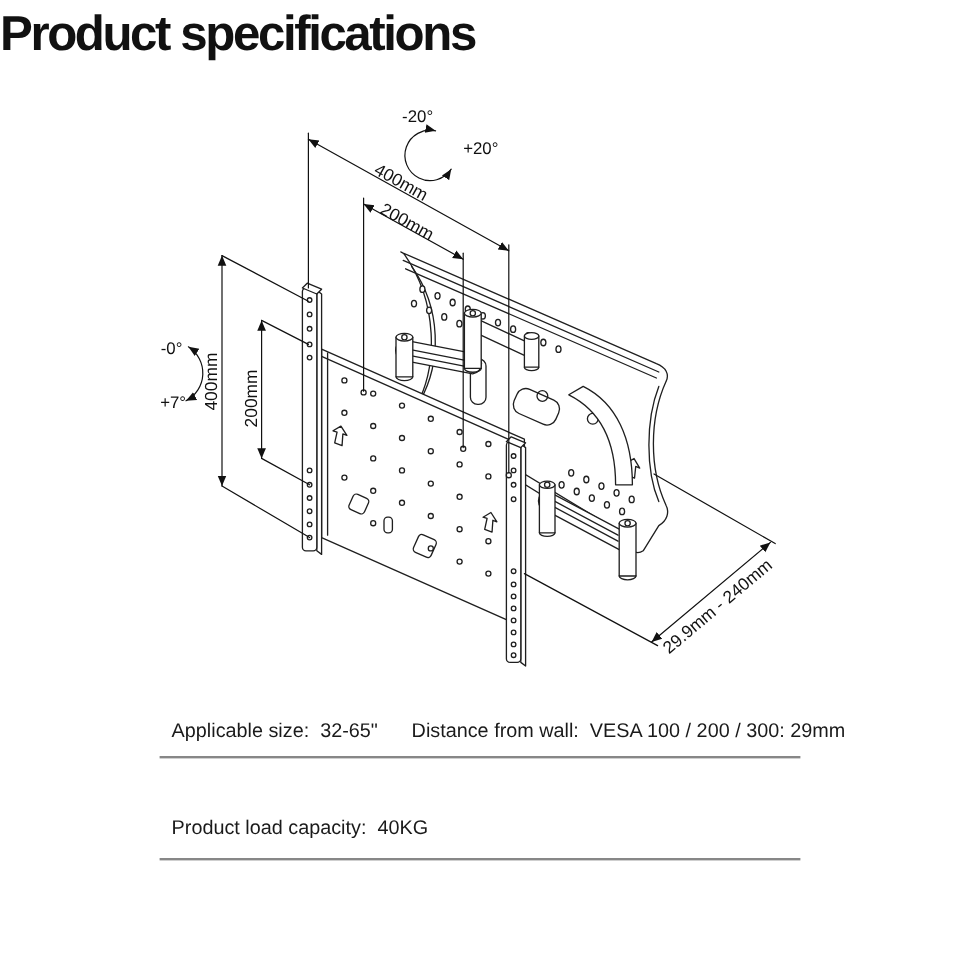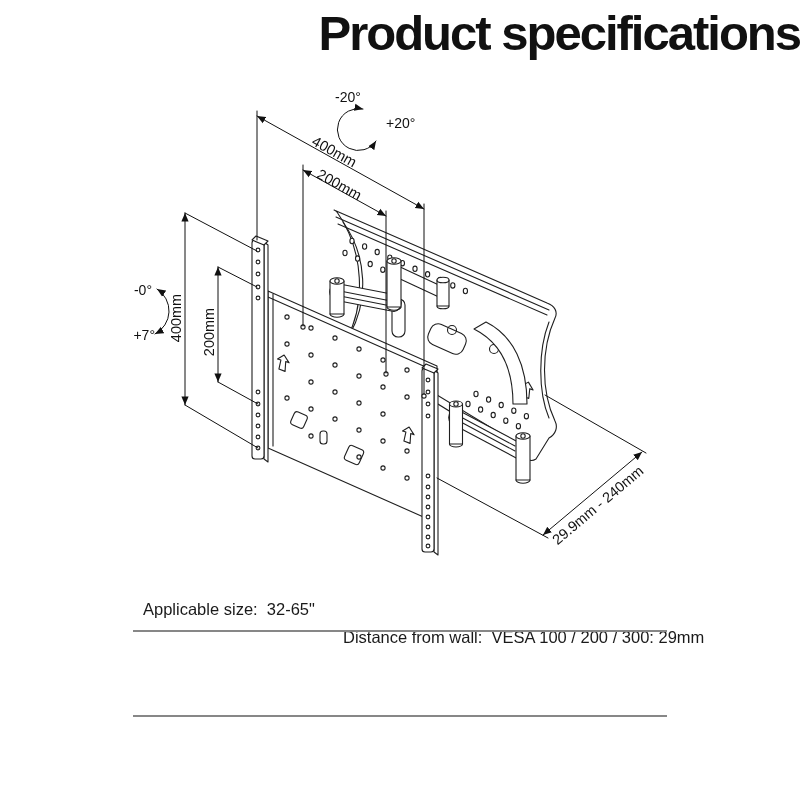--- a/index.html
+++ b/index.html
@@ -1,19 +1,19 @@
 <!DOCTYPE html>
 <html><head>
 <meta charset="utf-8">
 <style>
   html,body{margin:0;padding:0;background:#ffffff;width:800px;height:800px;overflow:hidden;
     font-family:"Liberation Sans", sans-serif;}
   #stage{position:relative;width:800px;height:800px;background:#fff;}
-  .title{position:absolute;left:0;right:0;top:5px;text-align:right;
-    font-size:49px;font-weight:700;letter-spacing:-2px;color:#111;}
+  .title{position:absolute;left:0;right:0;top:5px;text-align:left;
+    font-size:41px;font-weight:700;letter-spacing:-2px;color:#111;}
   #diagram{position:absolute;left:0;top:0;width:800px;height:800px;}
   .spec{position:absolute;font-size:16.5px;color:#1a1a1a;white-space:pre;}
   .divider{position:absolute;left:133px;width:534px;height:2px;background:#878787;}
   svg text{font-family:"Liberation Sans", sans-serif;fill:#111;}
   .dimlbl{font-size:14.5px;}
   .anglbl{font-size:14px;}
 </style>
 </head>
 <body>
 
@@ -232,20 +232,21 @@
       <text class="dimlbl" transform="translate(214,332) rotate(-90)" text-anchor="middle">200mm</text>
       <text class="dimlbl" transform="translate(601,509) rotate(-40)" text-anchor="middle">29.9mm - 240mm</text>
       <text class="anglbl" x="348" y="102" text-anchor="middle">-20°</text>
       <text class="anglbl" x="386" y="128" text-anchor="start">+20°</text>
       <text class="anglbl" x="152" y="295" text-anchor="end">-0°</text>
       <text class="anglbl" x="155" y="340" text-anchor="end">+7°</text>
     </g>
   </svg>
 
   <div class="spec" style="left:143px;top:600px;">Applicable size:  32-65"</div>
-  <div class="spec" style="left:343px;top:600px;margin-top:28px;">Distance from wall:  VESA 100 / 200 / 300: 29mm</div>
+  <div class="spec" style="left:343px;top:600px;">Distance from wall:  VESA 100 / 200 / 300: 29mm</div>
 
   <div class="divider" style="top:630px;"></div>
 
+  <div class="spec" style="left:143px;top:681px;">Product load capacity:  40KG</div>
 
   <div class="divider" style="top:715px;"></div>
 
 </div>
 
 </body></html>

